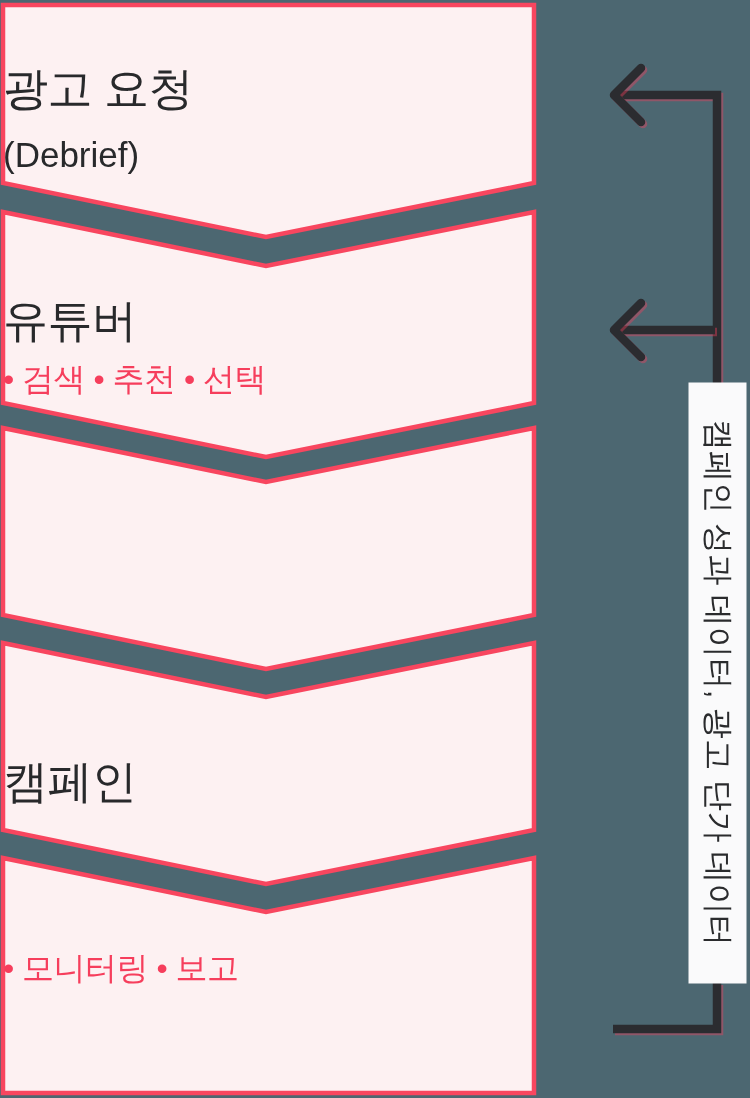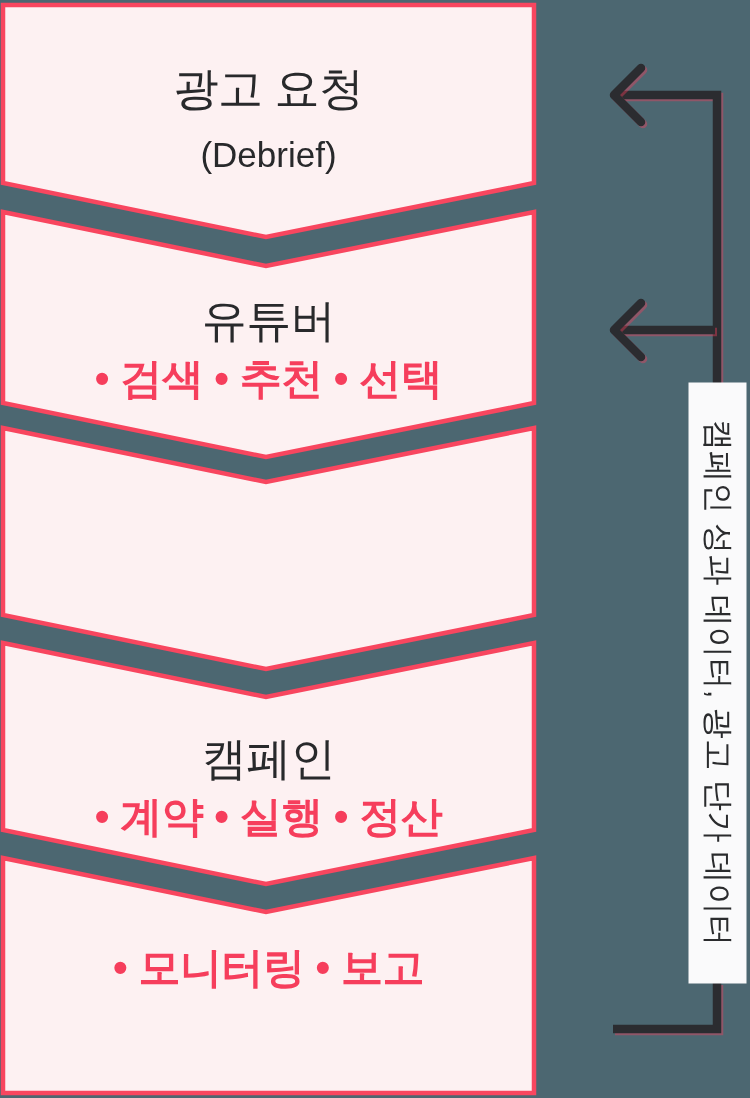--- a/index.html
+++ b/index.html
@@ -30,33 +30,32 @@
   .arrow-stroke{
     fill:none;
     stroke:var(--arrow);
     stroke-width:8.5;
     filter:drop-shadow(2px 2px 0 rgba(247,63,92,0.40));
   }
   .arrow-wing{stroke-linecap:round;}
   .step-text{
     position:absolute;
     left:3px;width:531px;
-    text-align:center;
   }
   .step-title{
     font-size:45px;
     line-height:66px;
     font-weight:500;
     color:var(--title-text);
     letter-spacing:-0.5px;
   }
   .step-substeps{
-    font-size:42px;
+    font-size:32px;
     line-height:50px;
-    font-weight:700;
+    font-weight:400;
     color:var(--accent-text);
     letter-spacing:-0.5px;
   }
   .step-subtitle-dark{
     font-size:35px;
     line-height:66px;
     font-weight:500;
     color:var(--title-text);
   }
   .feedback-label{
@@ -100,23 +99,22 @@
     <div class="step-title">광고 요청</div>
     <div class="step-subtitle-dark">(Debrief)</div>
   </div>
 
   <div class="step-text" style="top:288px">
     <div class="step-title">유튜버</div>
     <div class="step-substeps">• 검색 • 추천 • 선택</div>
   </div>
 
 
-  <div class="step-text" style="top:726px">
+  <div class="step-text" style="top:749px">
     <div class="step-title">캠페인</div>
-    <div class="step-substeps">• 계약 • 실행 • 정산</div>
   </div>
 
   <div class="step-text" style="top:943px">
     <div class="step-substeps">• 모니터링 • 보고</div>
   </div>
 
   <div class="feedback-label">캠페인 성과 데이터, 광고 단가 데이터</div>
 
 </div>
 

